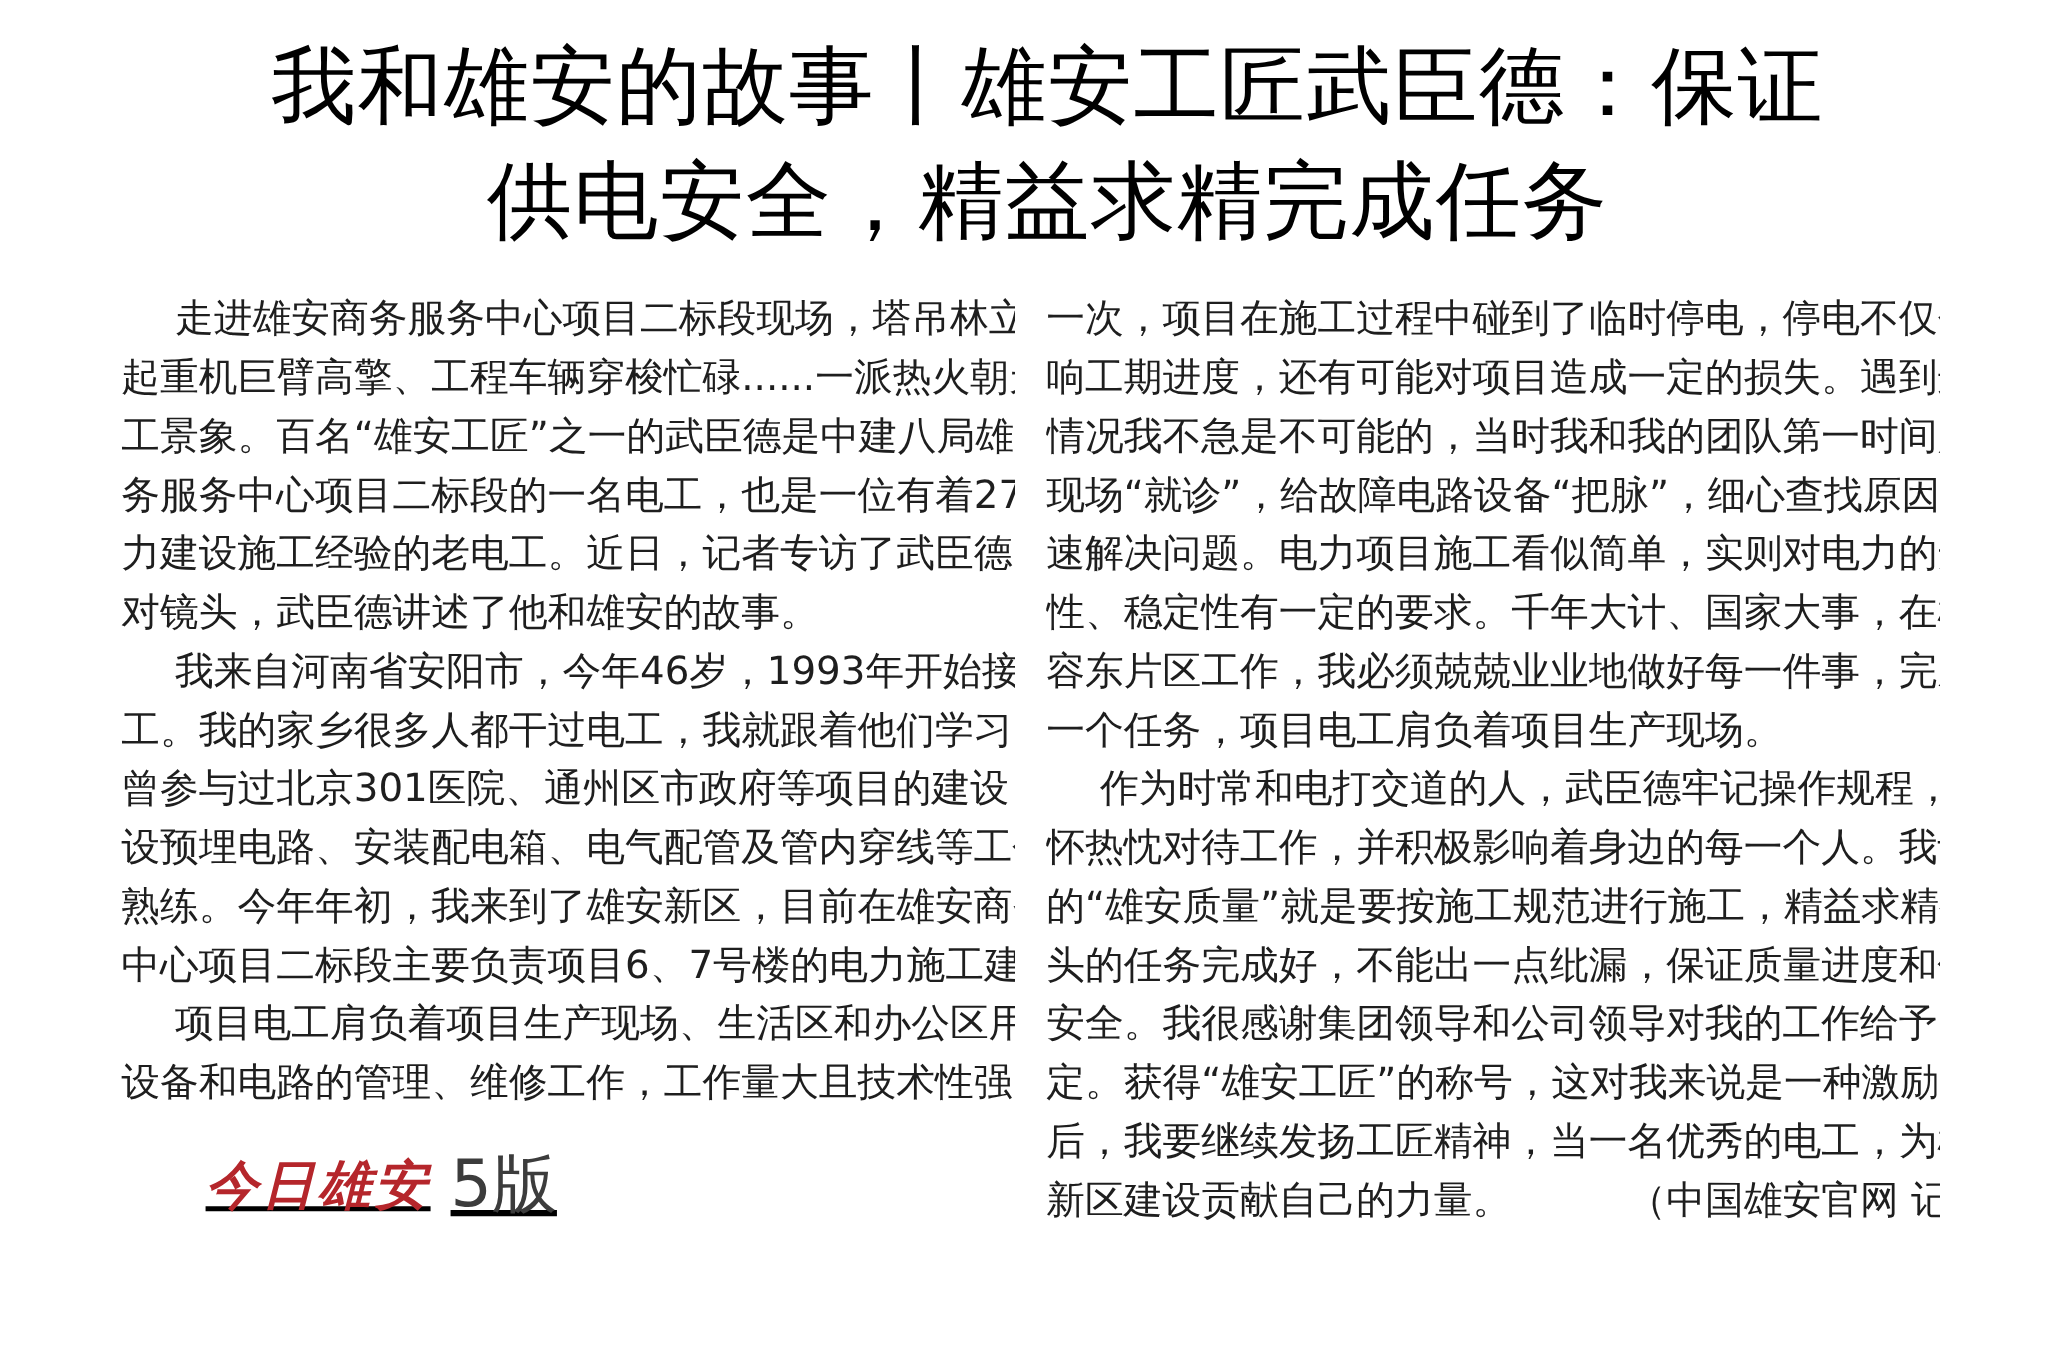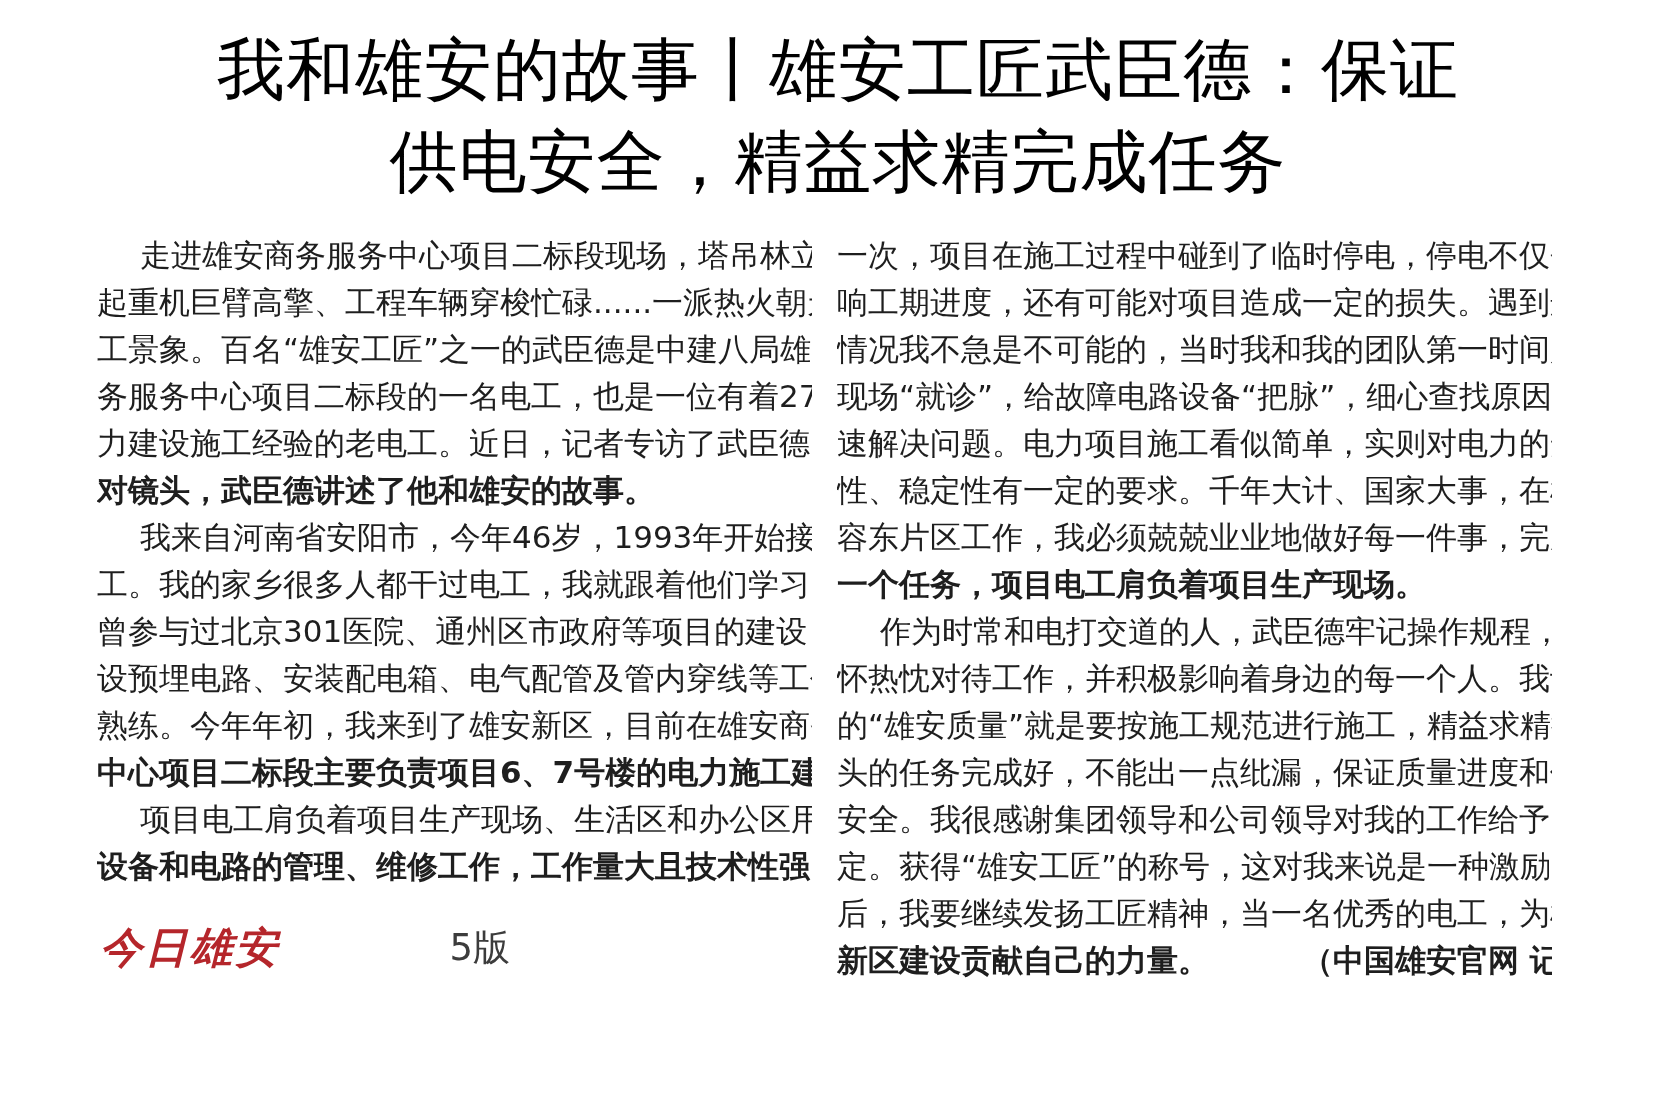--- a/index.html
+++ b/index.html
@@ -45,45 +45,46 @@
     color: var(--body-text, #1e1e1e);
   }
   .line {
     height: 47px;
     white-space: nowrap;
     text-align: justify;
     text-align-last: justify;
     overflow: hidden;
   }
   .line.indent { padding-left: 43px; }
-  .line.last   { text-align-last: left; font-weight: bold; }
+  .line.last   { text-align-last: left; }
   
   .footer {
     position: absolute;
     left: 100px;
     top: 926px;
     width: 410px;
   }
   .footer-row {
     display: flex;
-    justify-content: space-between;
+    justify-content: center;
     align-items: flex-end;
     width: 410px;
+    text-decoration: underline;
   }
   .logo {
     font-family: "DejaVu Serif", "Liberation Serif", serif;
     font-size: 42px;
     line-height: 44px;
     font-weight: 700;
     font-style: italic;
     color: var(--logo-red, #b5262b);
     letter-spacing: 3px;
   }
   .page-number {
-    font-size: 37px;
+    font-size: 52px;
     line-height: 44px;
     color: var(--page-number-gray, #3c3c3c);
     margin-left: 16px;
   }
   .url {
     margin-top: 7px;
     font-size: 29px;
     line-height: 30px;
     letter-spacing: 0.5px;
     color: var(--url-gray, #9a9a9a);

